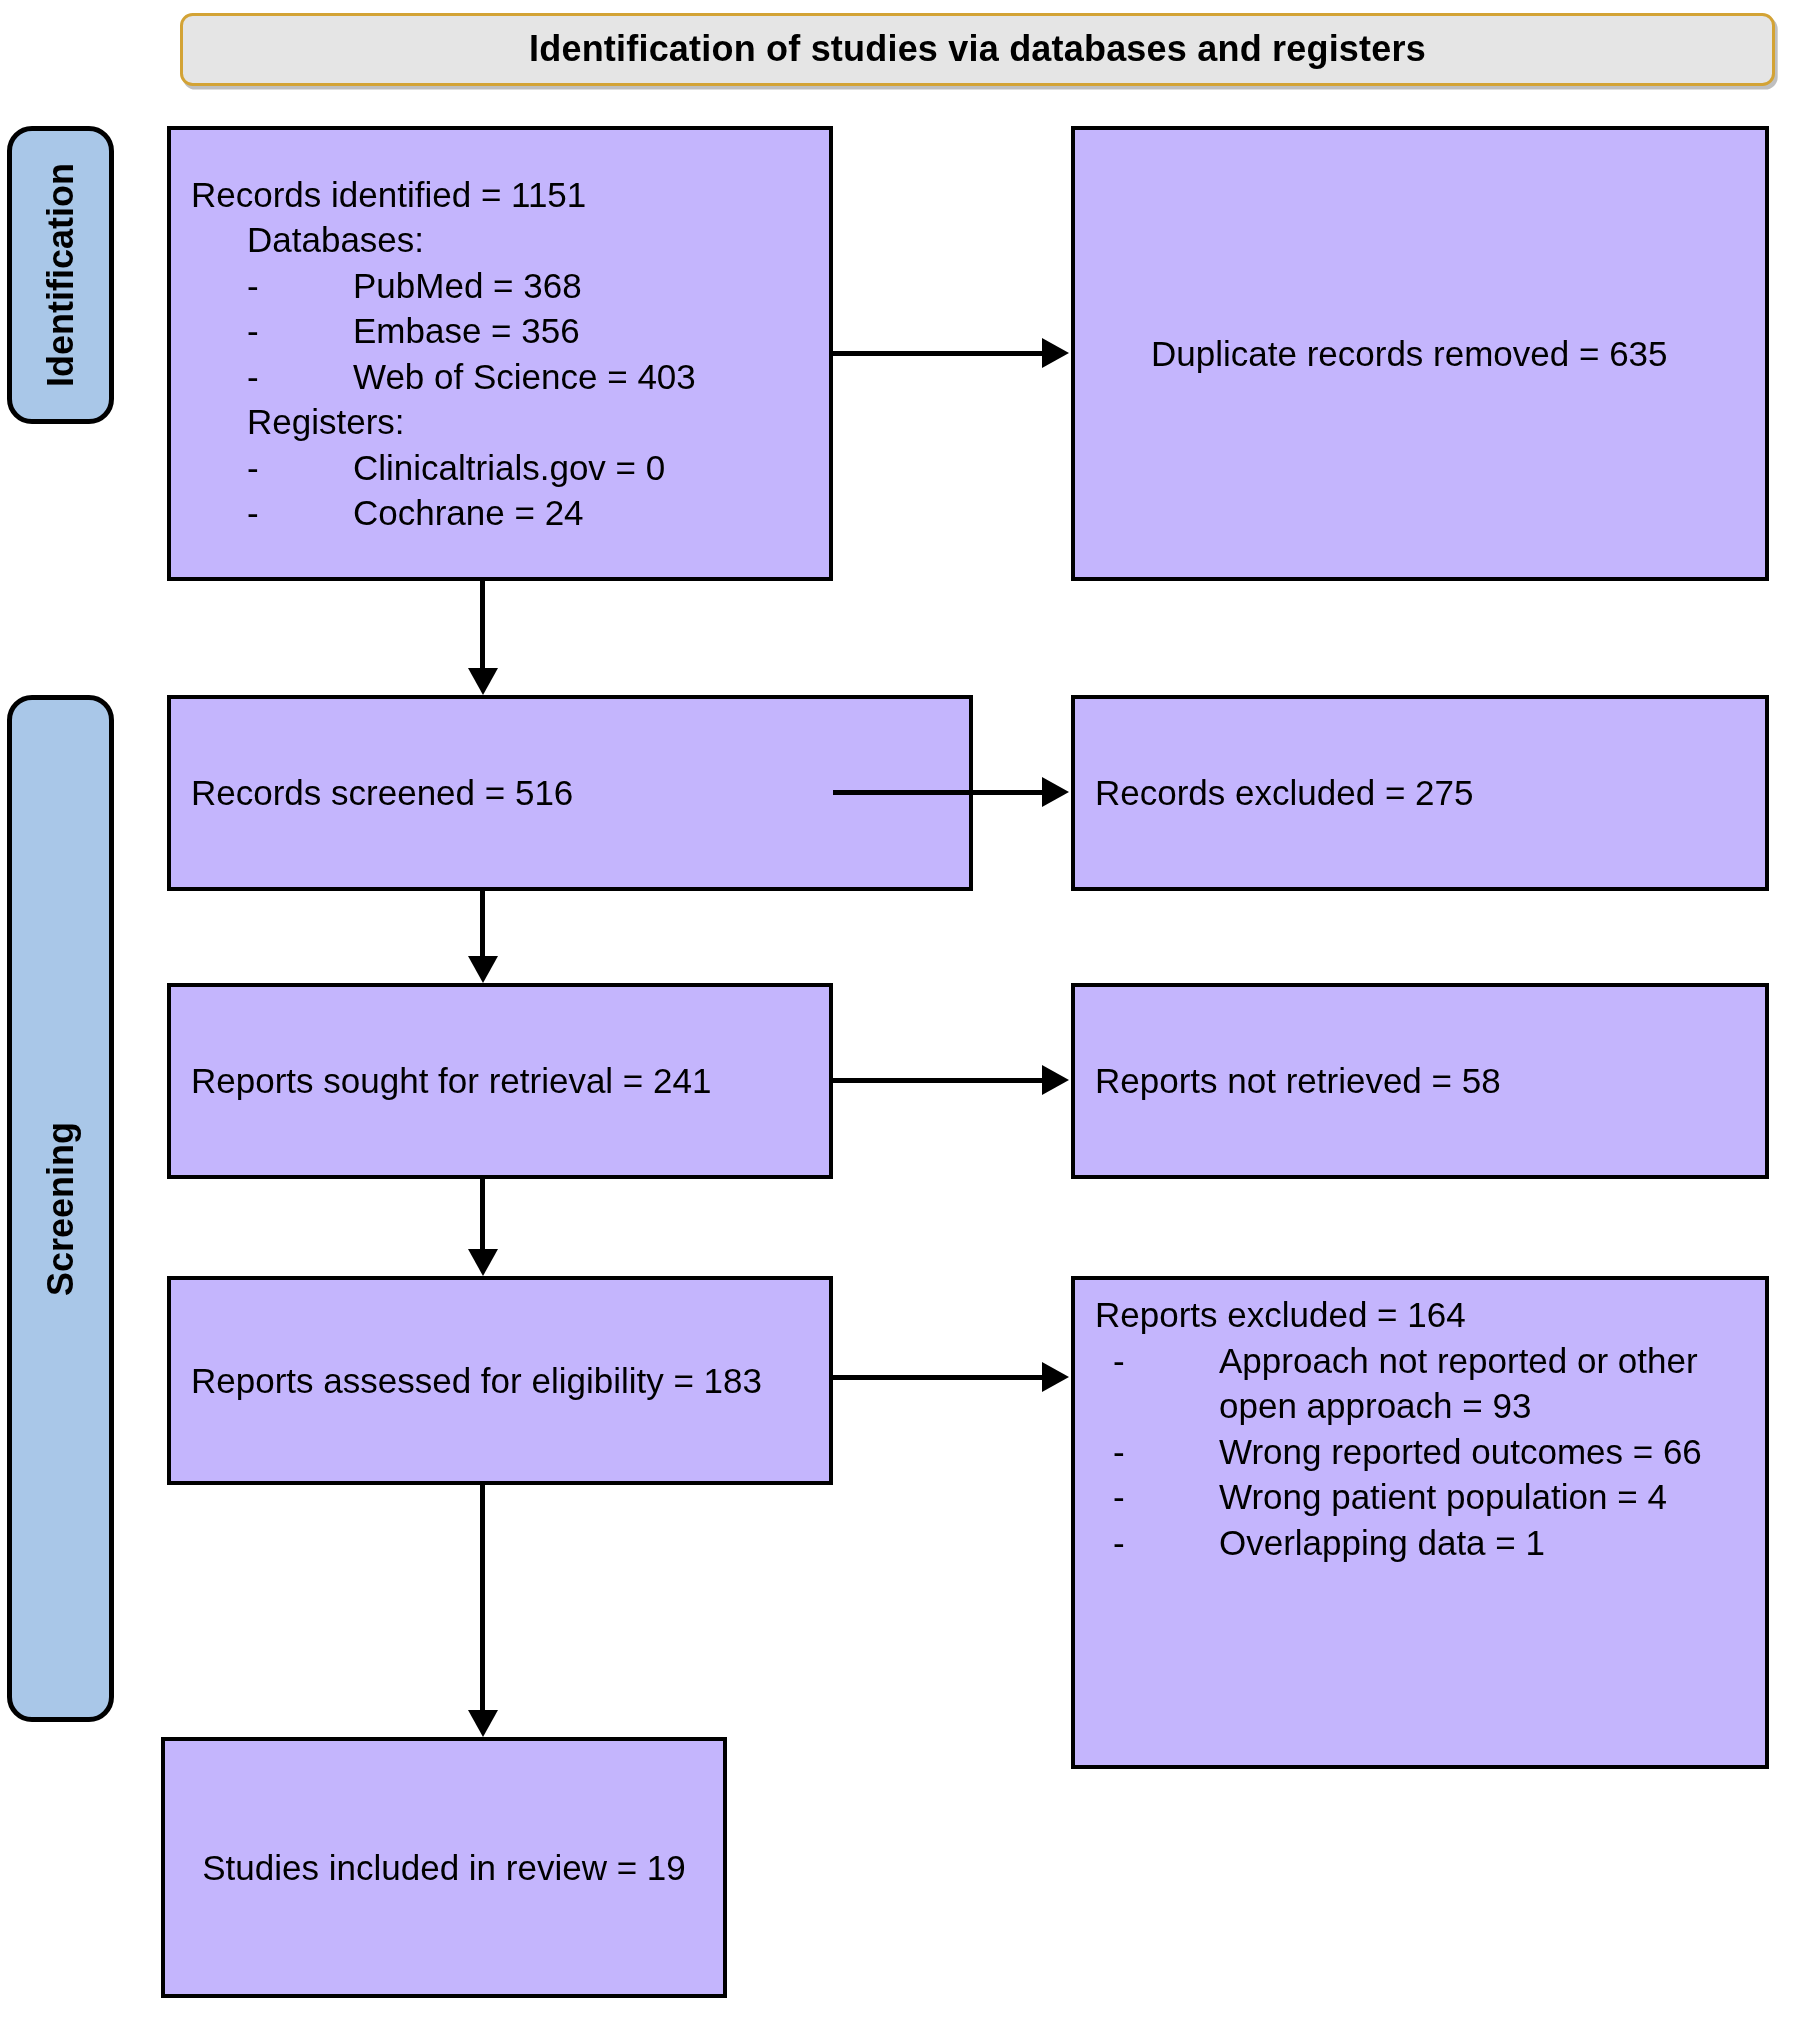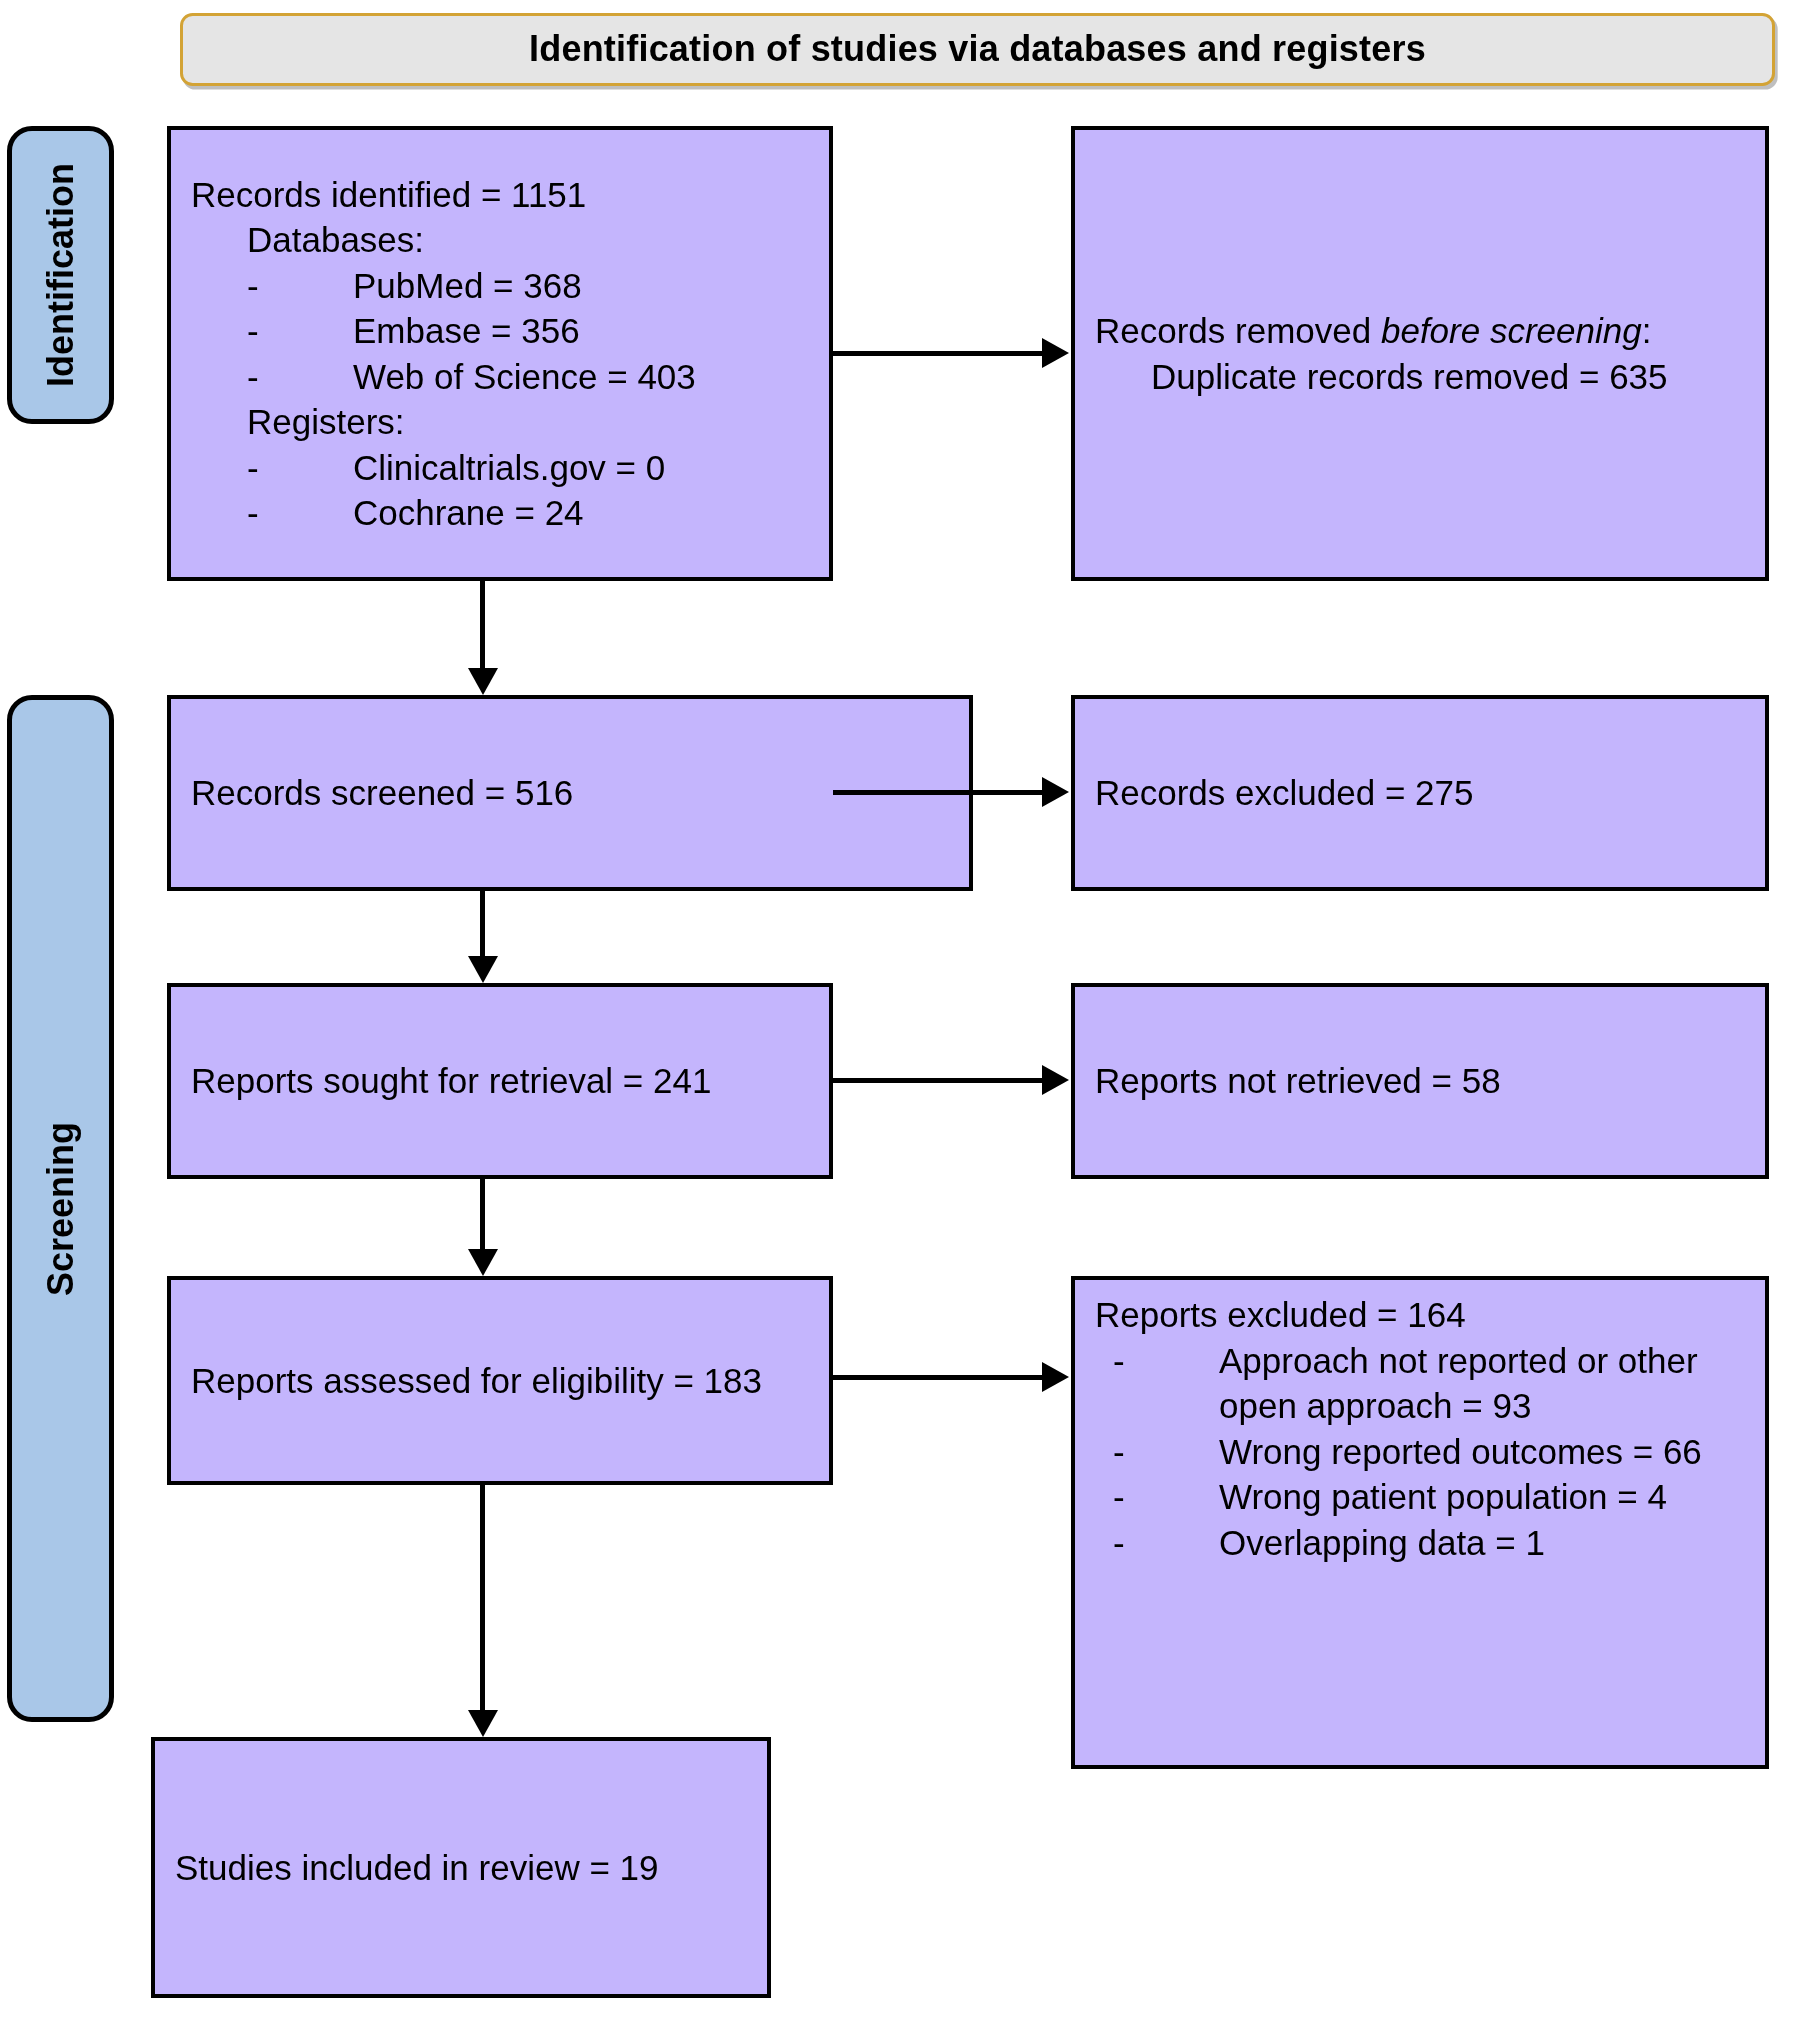--- a/index.html
+++ b/index.html
@@ -44,21 +44,21 @@
   ul.dash{list-style:none;margin:0;padding:0 0 0 56px;}
   ul.dash li{position:relative;padding-left:106px;margin:0;}
   ul.dash li .dash-mark{position:absolute;left:0;top:0;}
   em{font-style:italic;}
 
   
   #box-identified      {left:167px; top:126px; width:666px; height:455px;}
   #box-screened        {left:167px; top:695px; width:806px; height:196px;}
   #box-sought          {left:167px; top:983px;width:666px; height:196px;}
   #box-assessed        {left:167px; top:1276px;width:666px; height:209px;}
-  #box-included        {left:151px; top:1737px;width:620px; height:261px;}
+  #box-included        {left:161px; top:1737px;width:566px; height:261px;text-align:center;}
 
   
   #box-removed         {left:1071px;top:126px; width:698px; height:455px;}
   #box-excluded-records{left:1071px;top:695px; width:698px; height:196px;justify-content:center;}
   #box-not-retrieved   {left:1071px;top:983px;width:698px; height:196px;}
   #box-reports-excluded{left:1071px;top:1276px;width:698px; height:493px;}
 
   
   .conn{position:absolute;background:#000;}
   .h-line{height:4.5px;}
@@ -103,21 +103,20 @@
       <p class="sub">Registers:</p>
       <ul class="dash">
         <li><span class="dash-mark">-</span><span>Clinicaltrials.gov = 0</span></li>
         <li><span class="dash-mark">-</span><span>Cochrane = 24</span></li>
       </ul>
     </div>
   </div>
 
   <div class="box" id="box-removed">
     <div class="inner">
-      <p class="lead"><span>Records removed </span><em>before screening</em><span>:</span></p>
       <p class="sub">Duplicate records removed = 635</p>
     </div>
   </div>
 
   <div class="box" id="box-screened">
     <div class="inner">
       <p class="lead">Records screened = 516</p>
     </div>
   </div>
 

